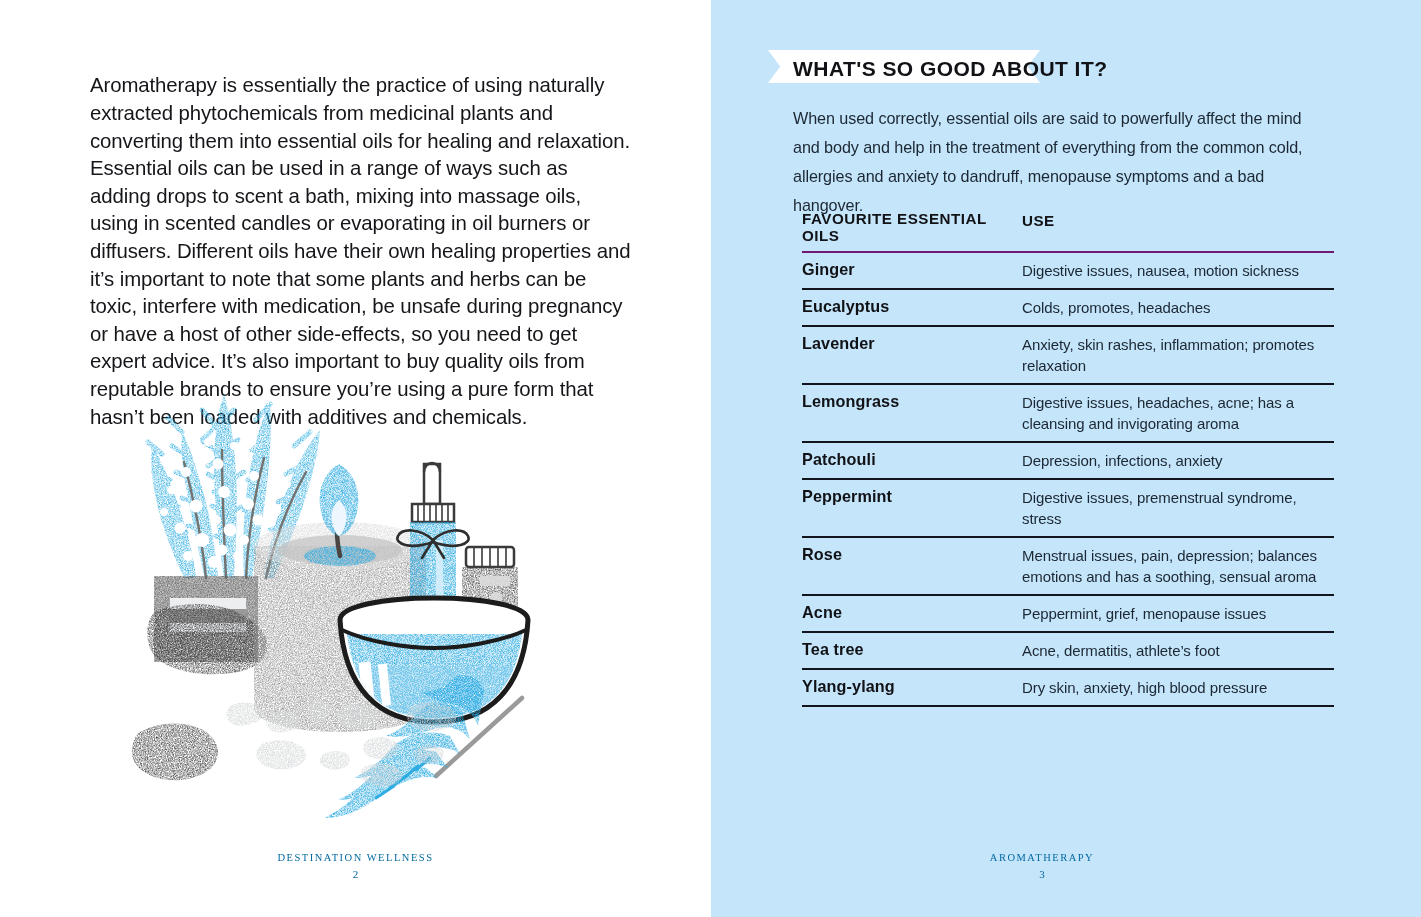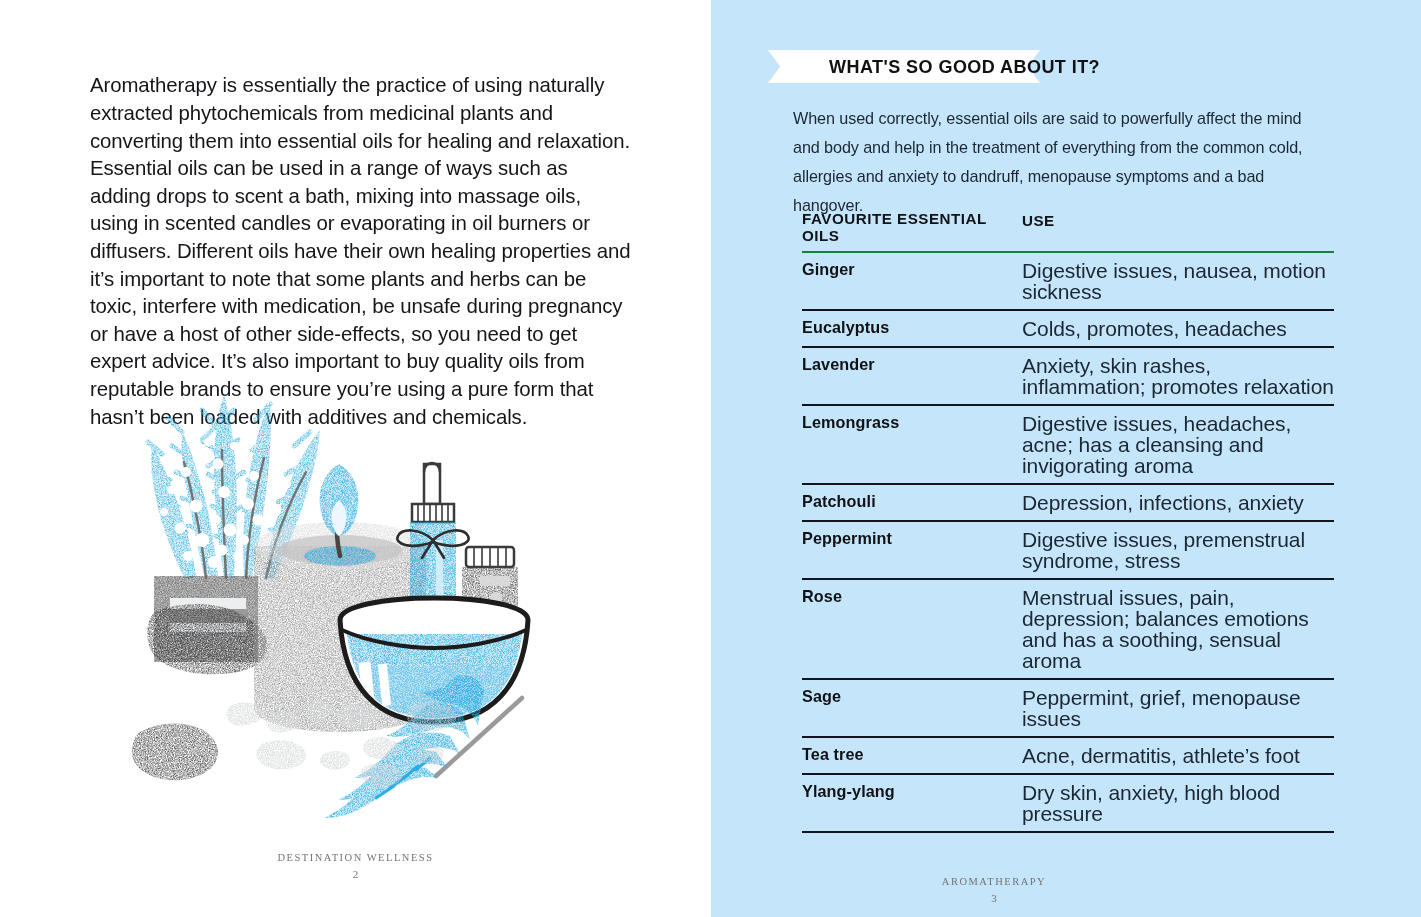--- a/index.html
+++ b/index.html
@@ -21,35 +21,35 @@
   #body-copy{
     position:absolute;left:90px;top:52px;width:542px;
     font-size:20.4px;line-height:27.6px;color:#15161a;
     letter-spacing:-0.1px;
   }
 
   
   .footer{
     position:absolute;text-align:center;
     font-family:"Liberation Serif", serif;
-    color:#737373;
+    color:#0369a1;
   }
   #footer-left{left:0;width:711px;top:852px;}
-  #footer-right{left:711px;width:566px;top:876px;}
+  #footer-right{left:711px;width:566px;top:852px;padding-left:48px;}
   .footer .ftitle{font-size:10.5px;letter-spacing:1.5px;}
   .footer .fnum{font-size:11px;margin-top:5px;}
   #ribbon-inner{
     position:absolute;left:768px;top:50px;width:272px;height:33px;
     background:#ffffff;
     -webkit-clip-path:polygon(0% 0%, 100% 0%, 95.5% 50%, 100% 100%, 0% 100%, 4.5% 50%);
     clip-path:polygon(0% 0%, 100% 0%, 95.5% 50%, 100% 100%, 0% 100%, 4.5% 50%);
   }
   #ribbon-label{
-    position:absolute;left:829px;top:57px;
-    font-size:18px;font-weight:bold;letter-spacing:0.45px;
+    position:absolute;left:793px;top:57px;
+    font-size:21px;font-weight:bold;letter-spacing:0.45px;
     color:#111216;white-space:nowrap;
   }
 
   
   #intro{
     position:absolute;left:793px;top:88px;width:520px;
     font-size:16.2px;line-height:29px;color:#1b2733;
     letter-spacing:-0.1px;
   }
 
@@ -58,27 +58,27 @@
     position:absolute;left:802px;top:203px;width:532px;
     border-collapse:collapse;
   }
   #oil-table th,#oil-table td{
     text-align:left;vertical-align:top;padding:0;
   }
   #oil-table thead th{
     font-size:15.2px;font-weight:bold;letter-spacing:0.5px;
     color:#111216;padding-bottom:9px;
   }
-  #oil-table thead tr{border-bottom:2px solid #15803d;margin-left:39px;}
+  #oil-table thead tr{border-bottom:2px solid #701a75;margin-left:39px;}
   #oil-table tbody tr{border-bottom:2px solid #12161c;margin-top:48px;}
   #oil-table tbody tr:last-child{border-bottom:2px solid #12161c;}
   .c-name{width:220px;padding-top:7px !important;padding-bottom:7px !important;
     font-size:16.2px;font-weight:bold;color:#111216;letter-spacing:0.1px;}
   .c-use{padding-top:7px !important;padding-bottom:7px !important;
-    font-size:21px;line-height:21px;color:#1b2733;letter-spacing:-0.1px;}
+    font-size:15px;line-height:21px;color:#1b2733;letter-spacing:-0.1px;}
 
   
   #illustration{position:absolute;left:118px;top:380px;width:520px;height:445px;}
   #illustration svg{display:block;width:520px;height:445px;}
 </style>
 </head>
 <body>
 
 <div id="spread">
 
@@ -305,21 +305,21 @@
         </tr>
         <tr>
           <td class="c-name">Peppermint</td>
           <td class="c-use">Digestive issues, premenstrual syndrome, stress</td>
         </tr>
         <tr>
           <td class="c-name">Rose</td>
           <td class="c-use">Menstrual issues, pain, depression; balances emotions and has a soothing, sensual aroma</td>
         </tr>
         <tr>
-          <td class="c-name">Sage</td>
+          <td class="c-name">Acne</td>
           <td class="c-use">Peppermint, grief, menopause issues</td>
         </tr>
         <tr>
           <td class="c-name">Tea tree</td>
           <td class="c-use">Acne, dermatitis, athlete’s foot</td>
         </tr>
         <tr>
           <td class="c-name">Ylang-ylang</td>
           <td class="c-use">Dry skin, anxiety, high blood pressure</td>
         </tr>

